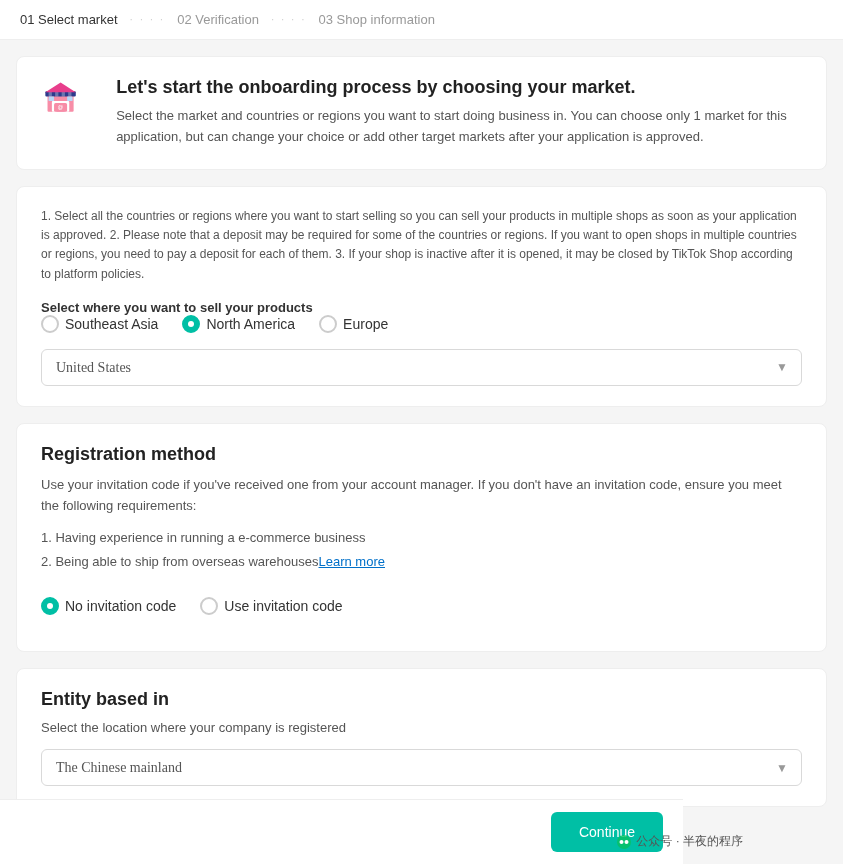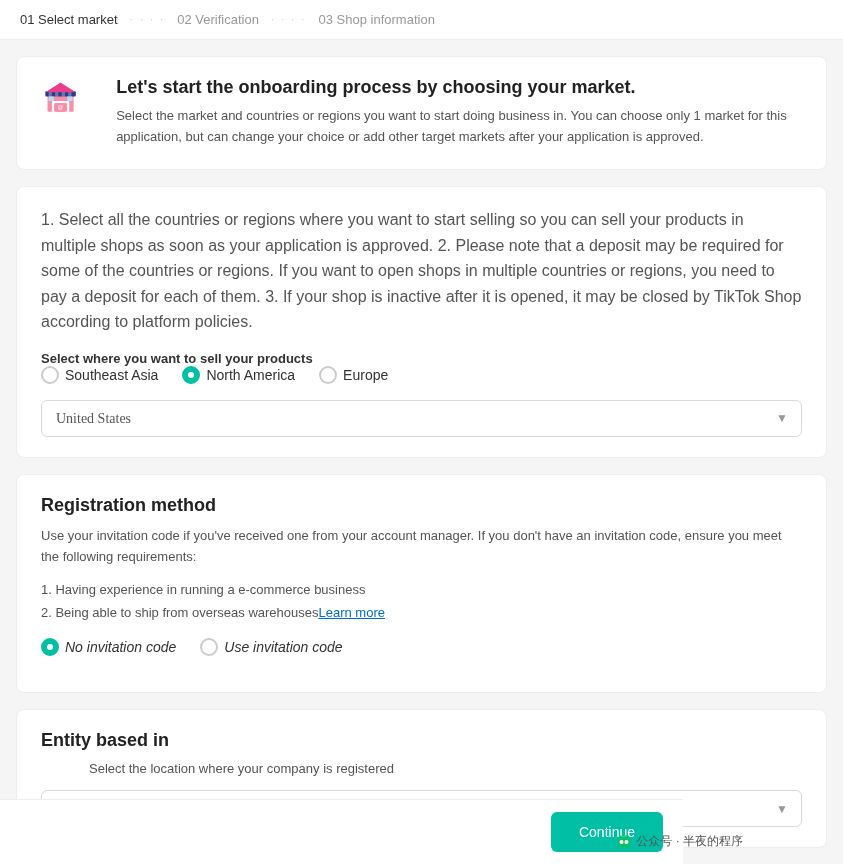--- a/index.html
+++ b/index.html
@@ -73,21 +73,21 @@
     
     .section-title {
       font-size: 18px;
       font-weight: 600;
       color: #222;
       margin-bottom: 10px;
     }
 
     
     .notice-text {
-      font-size: 16px;
+      font-size: 12px;
       color: #555;
       line-height: 1.6;
       margin-bottom: 16px;
     }
 
     
     .sub-label {
       font-size: 13px;
       font-weight: 600;
       color: #333;
@@ -191,21 +191,20 @@
     }
     .req-list .link-text {
       color: #0070c9;
     }
 
     
     .entity-desc {
       font-size: 13px;
       color: #555;
       margin-bottom: 14px;
-      margin-left: 48px;
     }
 
     
     .bottom-bar {
       position: fixed;
       bottom: 0;
       left: 0;
       width: 683px;
       background: #fff;
       border-top: 1px solid #eee;
@@ -332,21 +331,21 @@
   <div class="card">
     <h2 class="section-title">Registration method</h2>
     <p class="reg-desc">Use your invitation code if you've received one from your account manager. If you don't have an invitation code, ensure you meet the following requirements:</p>
     <div class="req-list">
       <div>1. Having experience in running a e-commerce business</div>
       <div>
         <span>2. Being able to ship from overseas warehouses</span><a href="#" class="link-text">Learn more</a>
       </div>
     </div>
 
-    <div class="radio-group" style="margin-top: 14px; font-style: italic;">
+    <div class="radio-group" style="margin-top: 24px;">
 
       <div class="radio-item">
         <div class="radio-circle selected"></div>
         <label>No invitation code</label>
       </div>
 
       <div class="radio-item">
         <div class="radio-circle"></div>
         <label>Use invitation code</label>
       </div>

